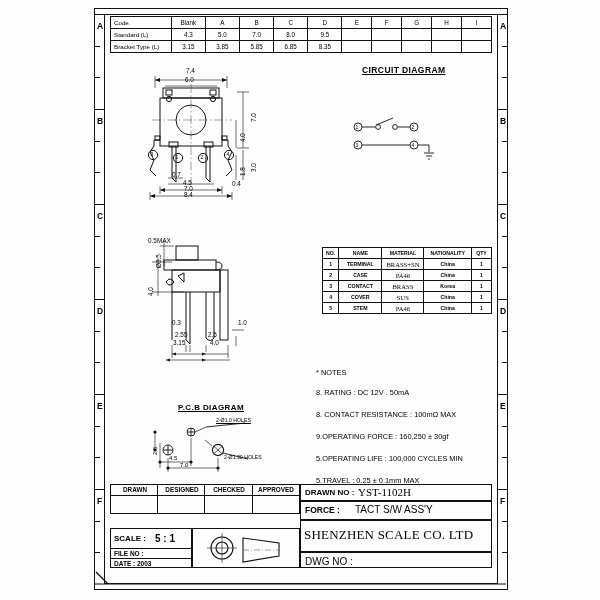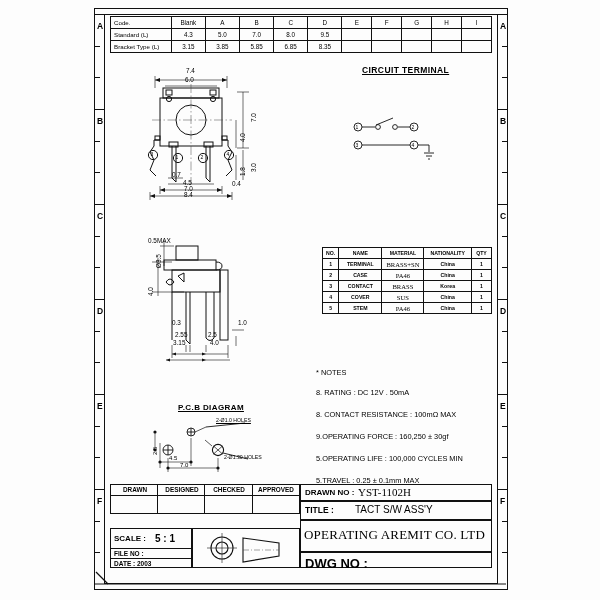--- a/index.html
+++ b/index.html
@@ -326,21 +326,21 @@
       <circle cx="155" cy="432" r="1.6"></circle>
         <circle cx="155" cy="450" r="1.6"></circle>
     </g>
   </svg>
   <div class="t dim" style="left:152px;top:455px;transform:rotate(-90deg);transform-origin:left top;font-size:6px;">2.5</div>
   <div class="t dim" style="left:169px;top:455px;font-size:6px;">4.5</div>
   <div class="t dim" style="left:180px;top:462px;font-size:6px;">7.0</div>
   <div class="t dim" style="left:216px;top:418px;font-size:5.2px;text-decoration:underline;">2-Ø1.0 HOLES</div>
   <div class="t dim" style="left:224px;top:455px;font-size:5.2px;">2-Ø1.30 HOLES</div>
 
-  <div class="t hdr" style="left:362px;top:66px;text-decoration:underline;">CIRCUIT TERMINAL</div>
+  <div class="t hdr" style="left:362px;top:66px;text-decoration:underline;">CIRCUIT DIAGRAM</div>
   <svg width="600" height="600">
     <g stroke="#111" fill="none" stroke-width=".9">
       <circle cx="358" cy="127" r="4"></circle>
       <circle cx="414" cy="127" r="4"></circle>
       <circle cx="358" cy="145" r="4"></circle>
       <circle cx="414" cy="145" r="4"></circle>
       <path d="M362,127 L375,127"></path>
       <circle cx="378" cy="127" r="2.4" fill="#fff"></circle>
       <circle cx="395" cy="127" r="2.4" fill="#fff"></circle>
       <path d="M398,127 L410,127"></path>
@@ -423,28 +423,28 @@
         <div class="t" style="left: 159px; top: 487px; width: 46px; text-align: center; font-size: 6.4px; font-weight: bold;">DESIGNED</div>
         <div class="t" style="left: 206px; top: 487px; width: 46px; text-align: center; font-size: 6.4px; font-weight: bold;">CHECKED</div>
         <div class="t" style="left: 253px; top: 487px; width: 46px; text-align: center; font-size: 6.4px; font-weight: bold;">APPROVED</div>
       </div>
 
     <div class="tb" style="left:300px;top:484px;width:192px;height:17px;"></div>
     <div class="t" style="left:305px;top:489px;font-size:8px;font-weight:bold;">DRAWN NO :</div>
     <div class="t serif" style="left:358px;top:487px;font-size:11px;">YST-1102H</div>
 
     <div class="tb" style="left:300px;top:501px;width:192px;height:19px;"></div>
-    <div class="t" style="left:305px;top:506px;font-size:8.5px;font-weight:bold;">TITLE :</div>
+    <div class="t" style="left:305px;top:506px;font-size:8.5px;font-weight:bold;">FORCE :</div>
     <div class="t" style="left:355px;top:505px;font-size:10px;">TACT S/W  ASS'Y</div>
 
     <div class="tb" style="left:300px;top:520px;width:192px;height:32px;"></div>
-    <div class="t serif" style="left:304px;top:528px;font-size:13px;letter-spacing:.2px;">OPERATING AREMIT CO. LTD</div>
+    <div class="t serif" style="left:304px;top:528px;font-size:13px;letter-spacing:.2px;">SHENZHEN SCALE CO. LTD</div>
 
     <div class="tb" style="left:300px;top:552px;width:192px;height:16px;"></div>
-    <div class="t" style="left:305px;top:557px;font-size:13px;font-weight:bold;">DWG  NO :</div>
+    <div class="t" style="left:305px;top:557px;font-size:10px;font-weight:normal;">DWG  NO :</div>
 
     <div class="tb" style="left:110px;top:528px;width:82px;height:40px;"></div>
     <div class="h" style="left:110px;top:548px;width:82px;"></div>
     <div class="h" style="left:110px;top:558px;width:82px;"></div>
     <div class="t" style="left:114px;top:535px;font-size:8px;font-weight:bold;">SCALE :</div>
     <div class="t" style="left:155px;top:534px;font-size:10px;font-weight:bold;">5 : 1</div>
     <div class="t" style="left:114px;top:551px;font-size:6.5px;font-weight:bold;">FILE NO :</div>
     <div class="t" style="left:114px;top:561px;font-size:6.5px;font-weight:bold;">DATE : 2003</div>
 
     <div class="tb" style="left:192px;top:528px;width:108px;height:40px;"></div>

